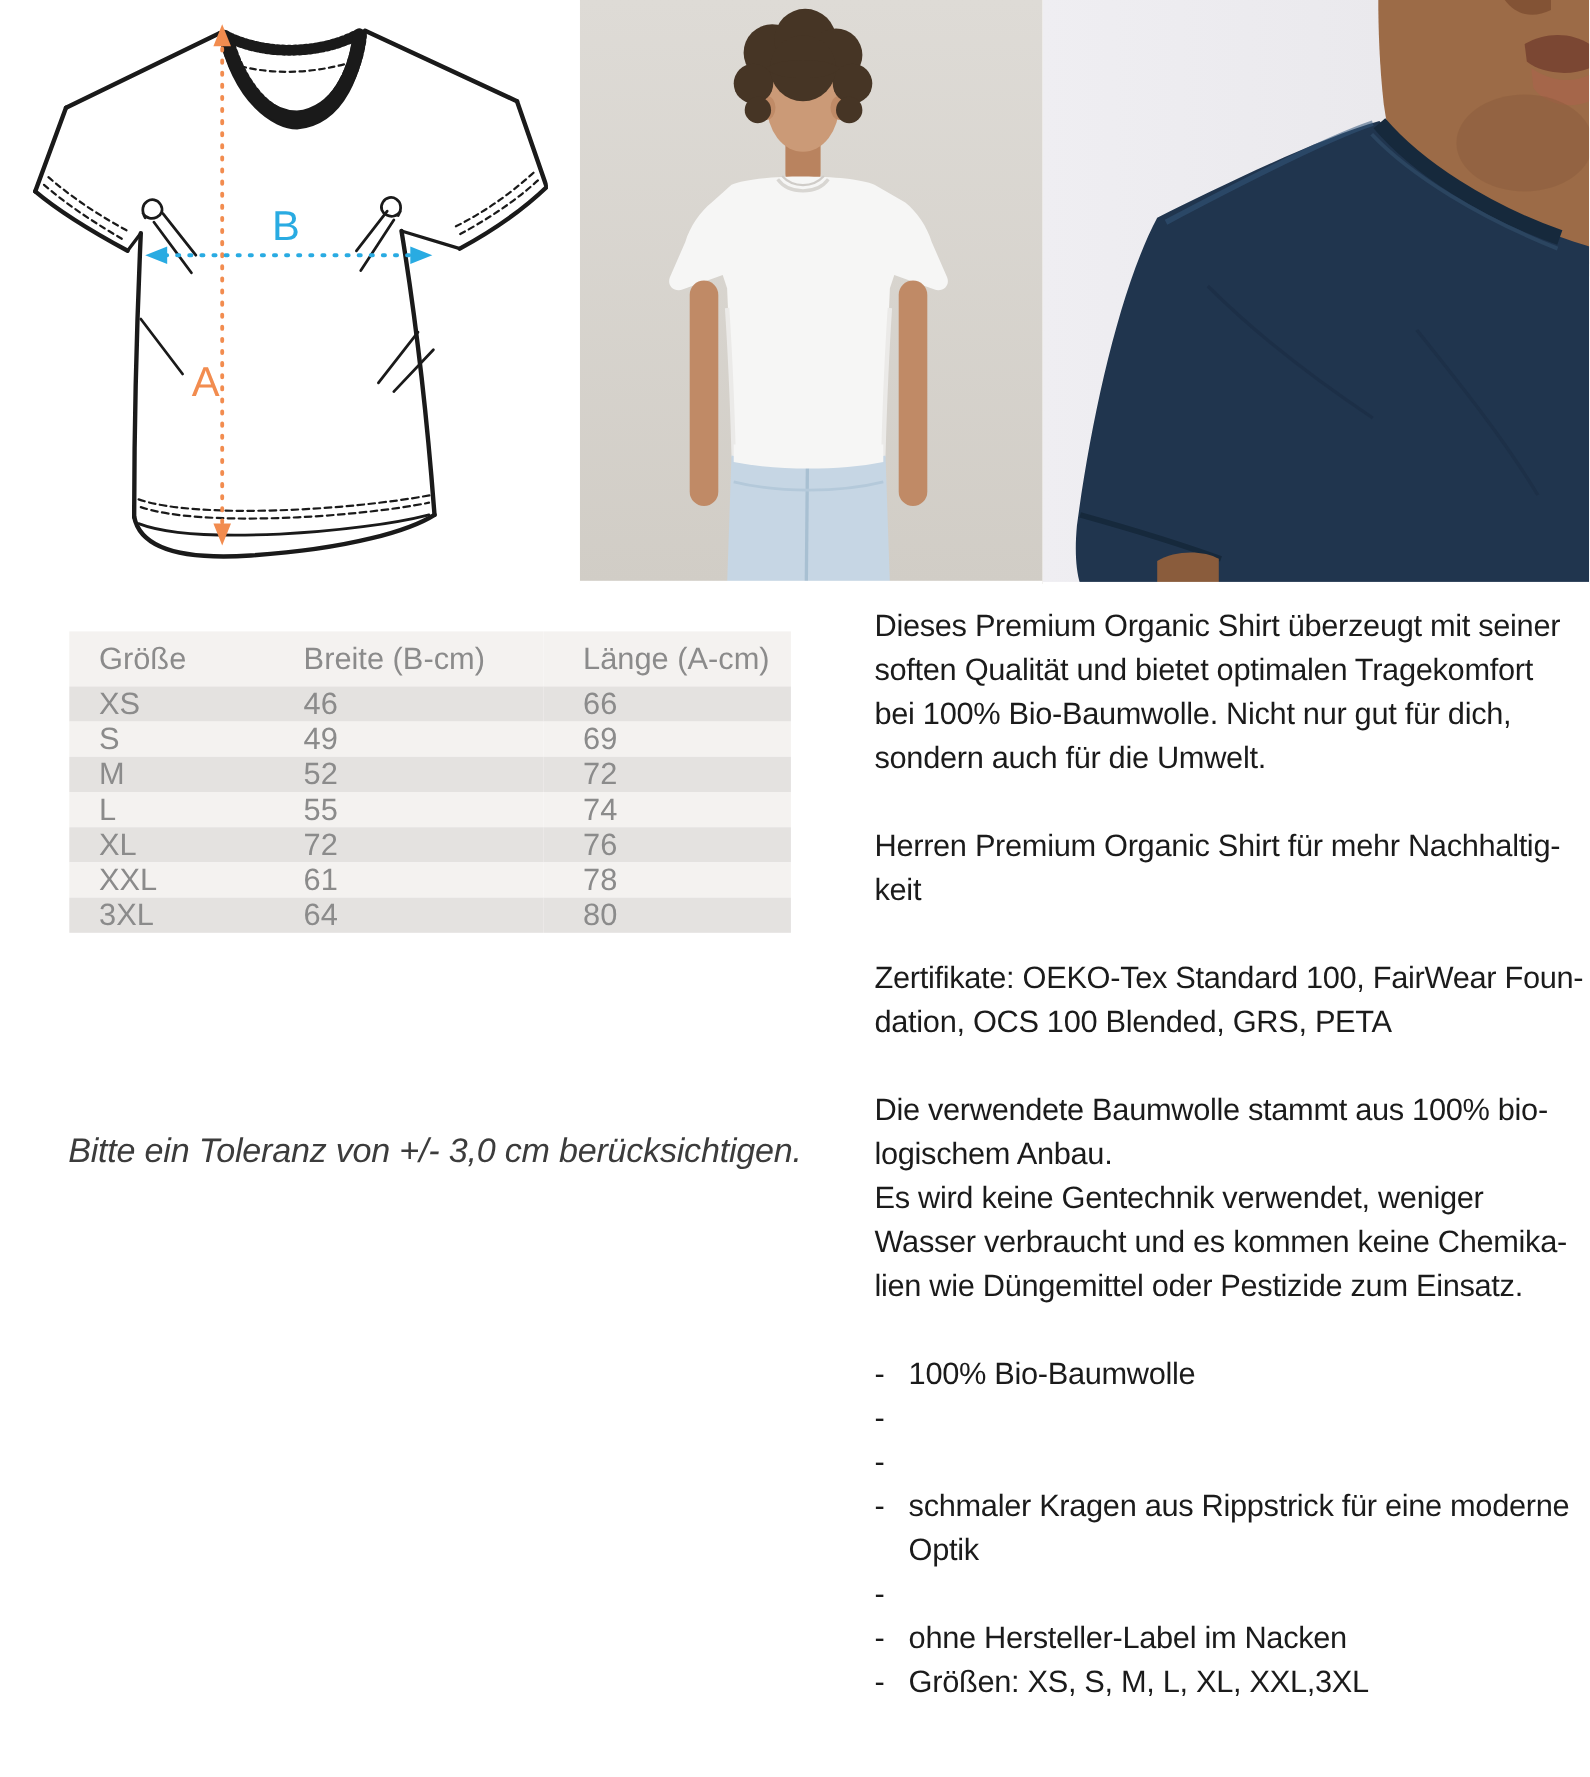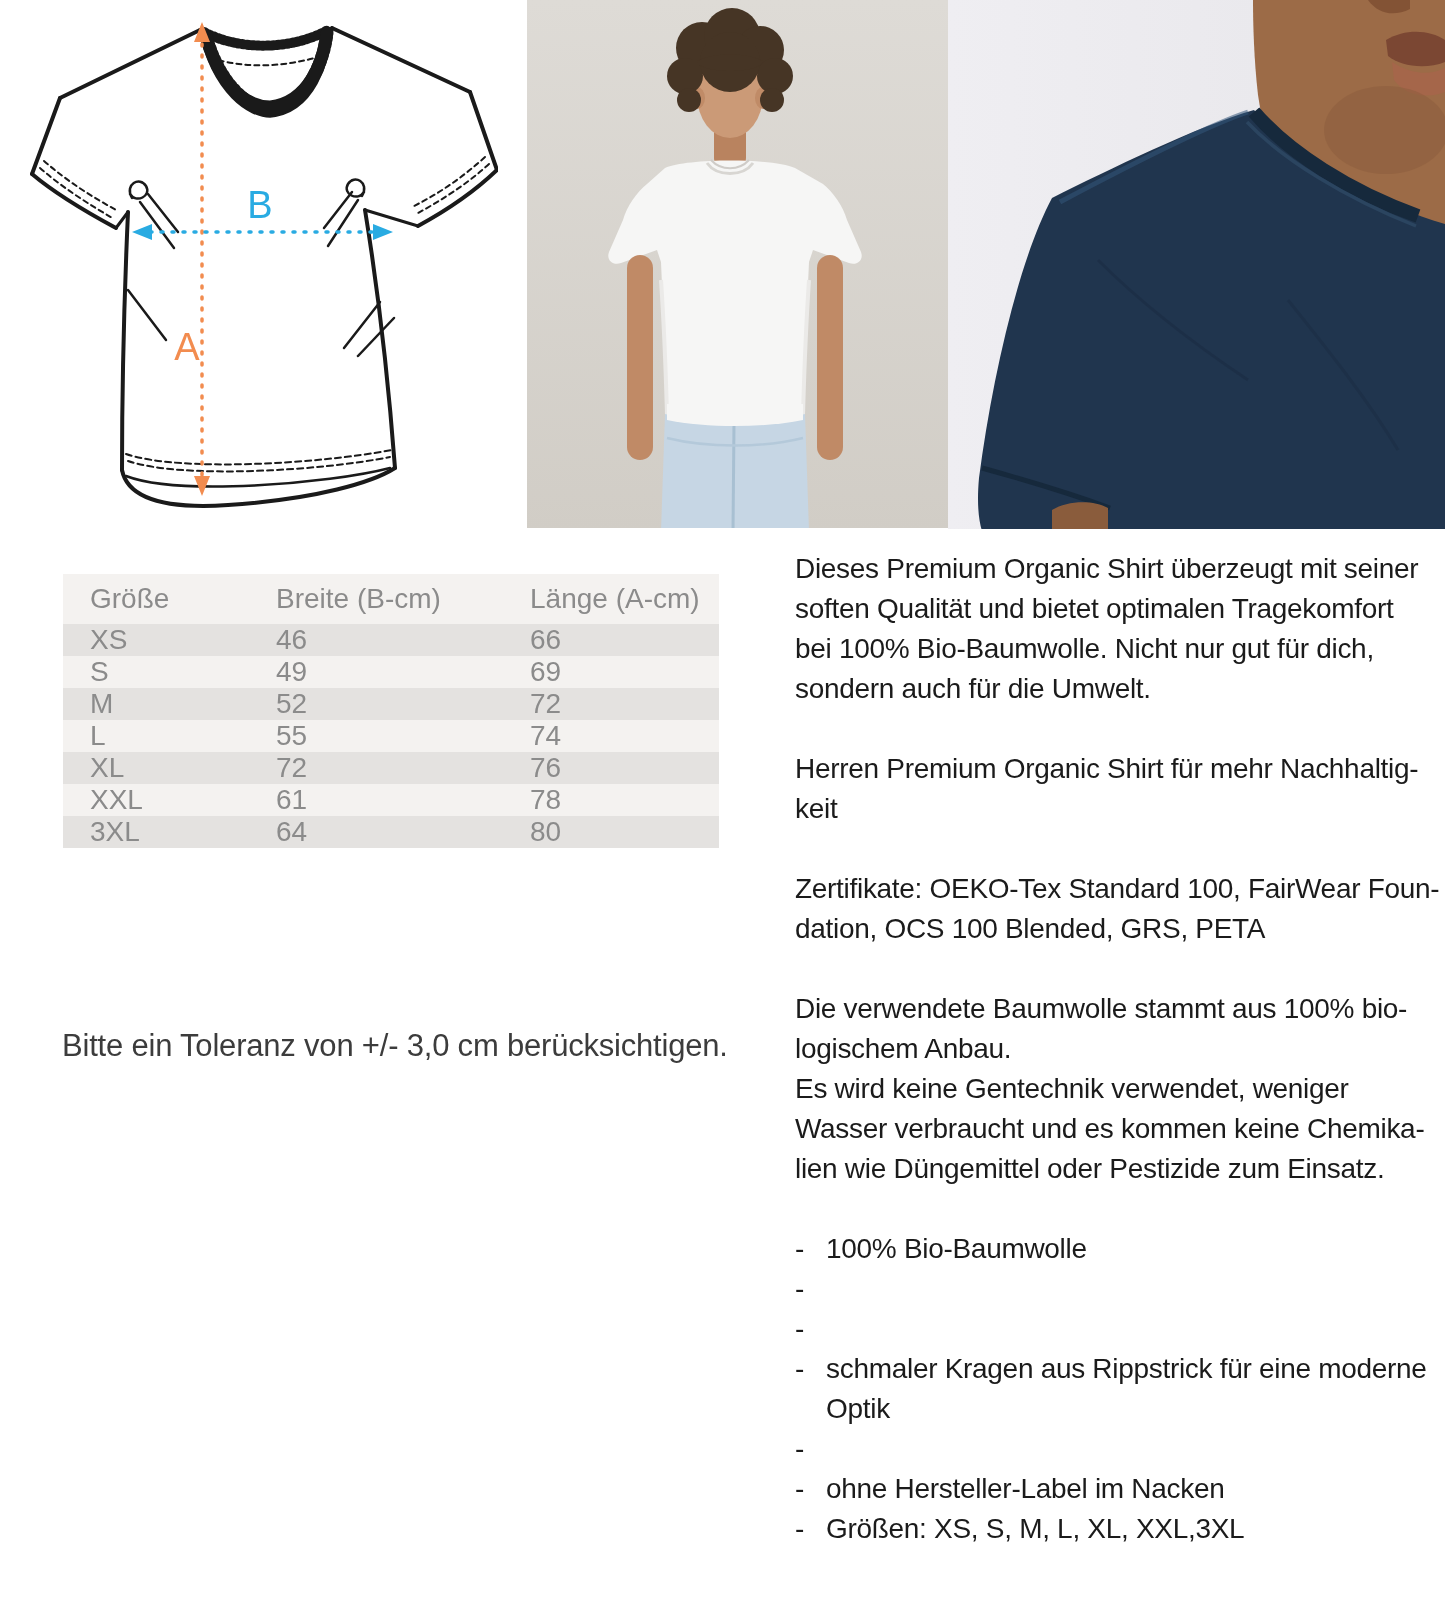--- a/index.html
+++ b/index.html
@@ -25,21 +25,21 @@
   .size-table thead th{height:50px;background:#f4f2f0;}
   .size-table tbody td{height:32px;}
   .size-table tr.dark td{background:#e4e2e0;}
   .size-table tr.light td{background:#f4f2f0;}
   .size-table .c1{padding-left:27px;}
   .size-table .c2{padding-left:36px;}
   .size-table .c3{padding-left:36px;}
   
   .tolerance{
     position:absolute;left:62px;top:1028px;width:700px;
-    font-size:31px;color:#3c3c3c;letter-spacing:-0.2px;
+    font-size:31px;color:#3c3c3c;letter-spacing:-0.2px;font-style:italic;
   }
   
   .description{
     position:absolute;left:795px;top:549px;width:660px;
     font-size:28px;line-height:40px;color:#1b1b1b;letter-spacing:-0.3px;
   }
   .description p{margin:0 0 40px 0;white-space:pre-line;}
   .description ul{list-style:none;margin:0;padding:0;}
   .description li{display:flex;align-items:flex-start;}
   .description li .dash{flex:none;width:31px;}

